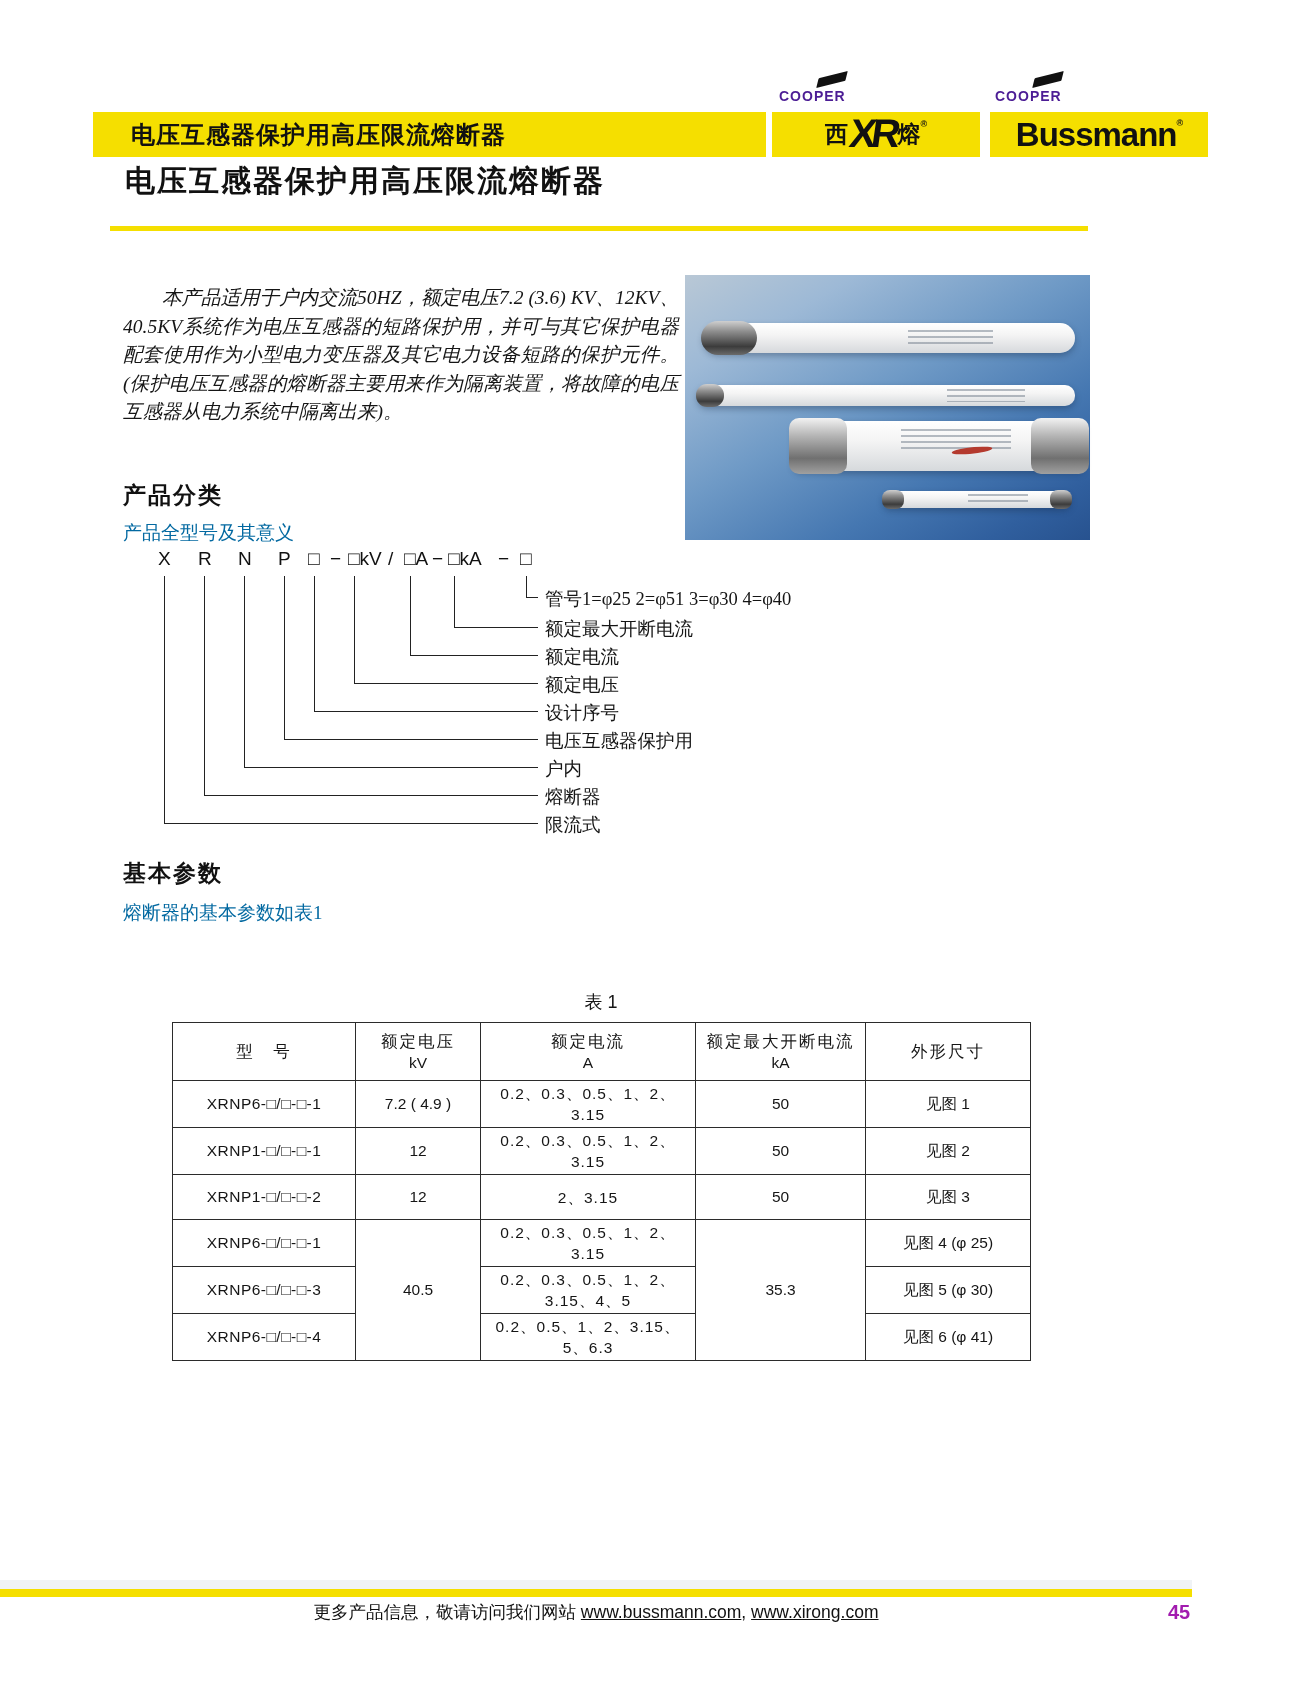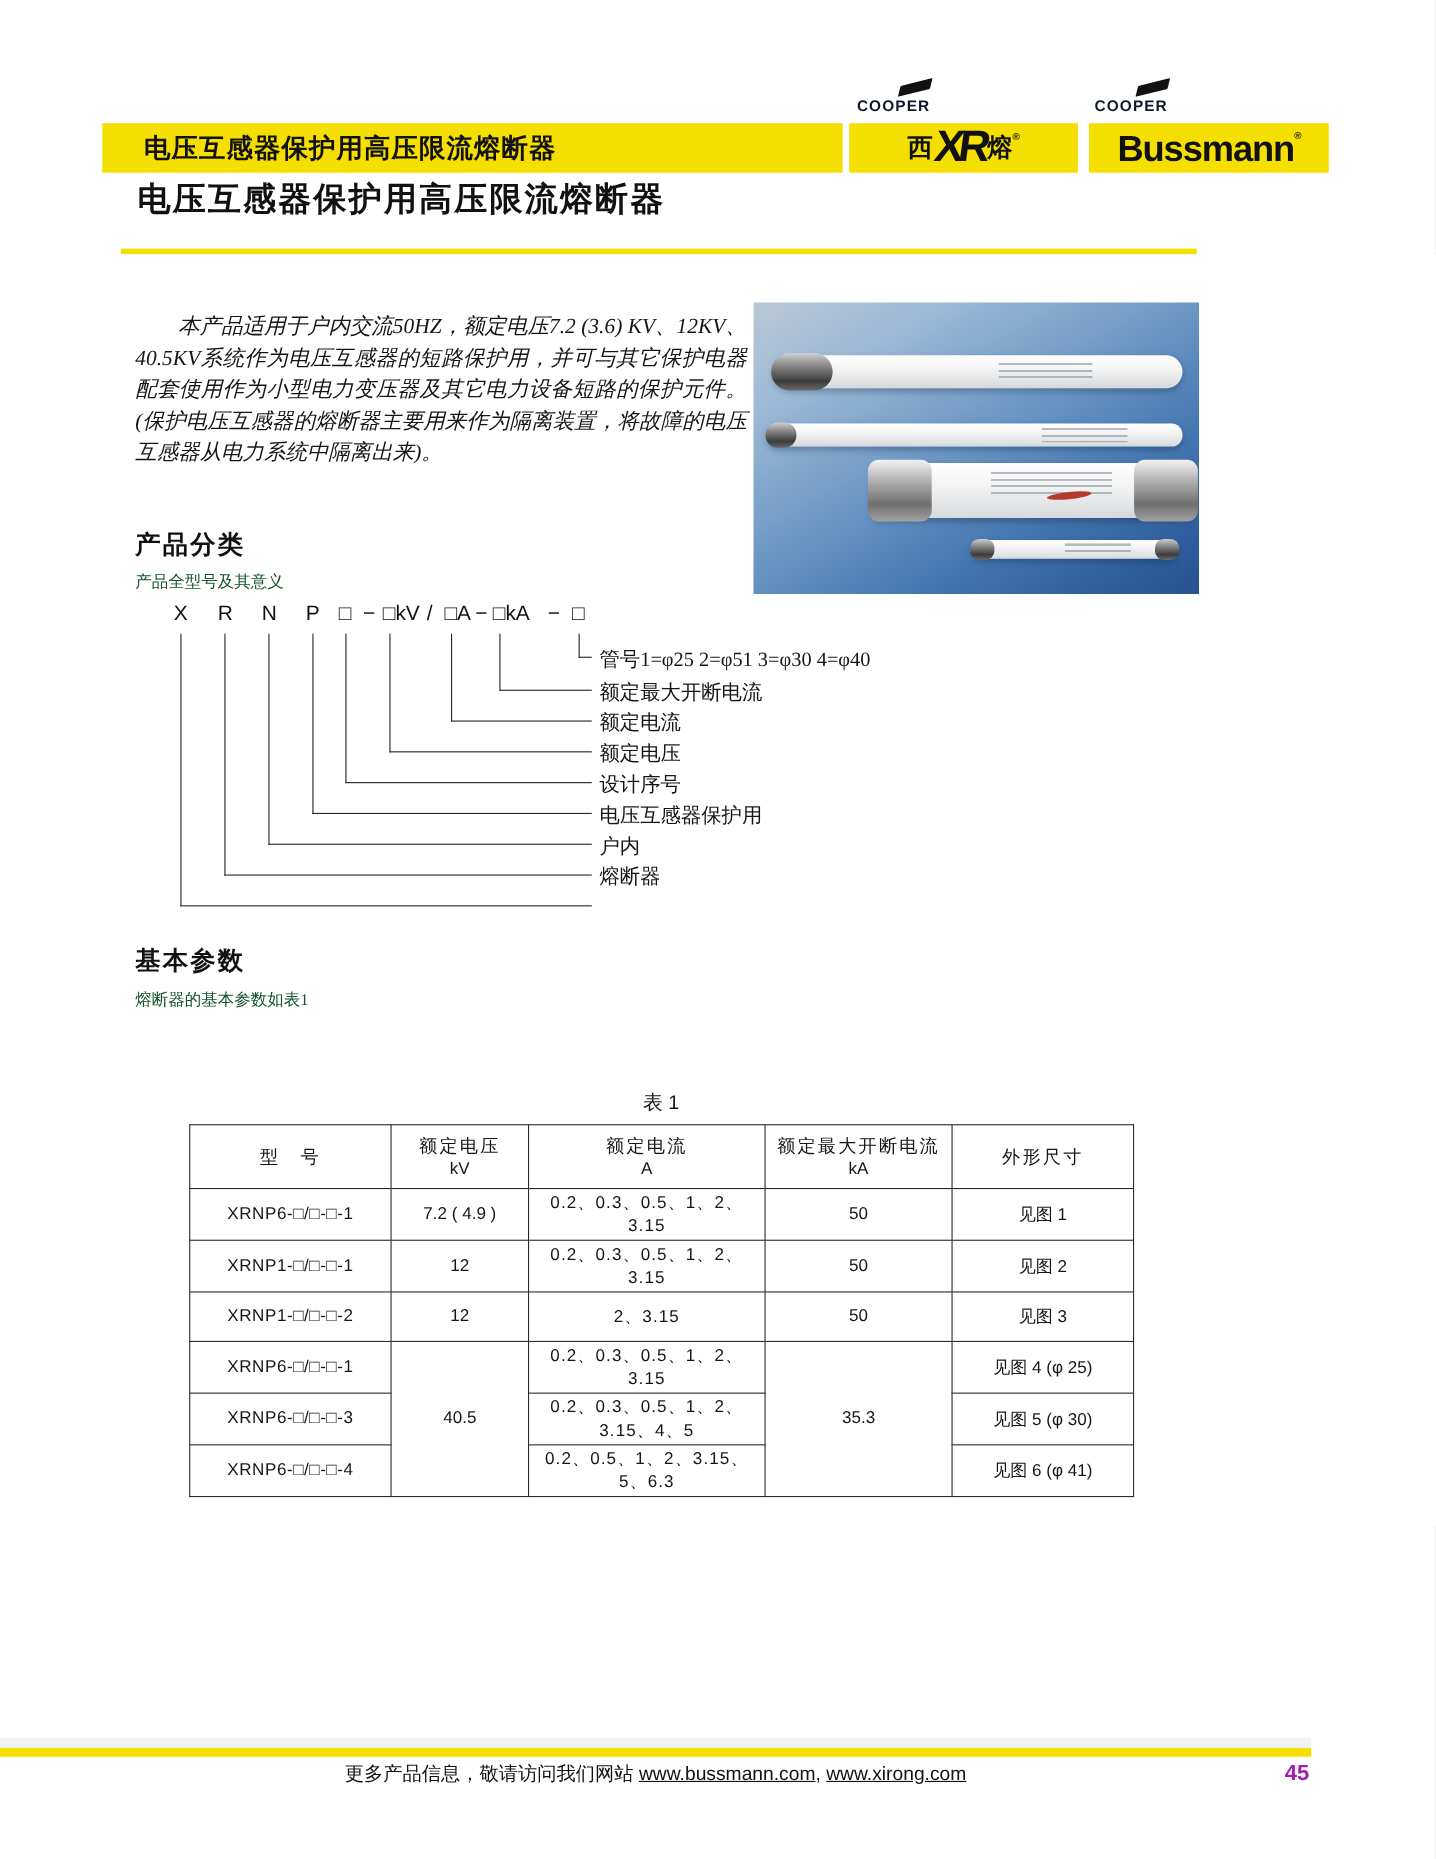--- a/index.html
+++ b/index.html
@@ -9,21 +9,21 @@
     font-family:"Liberation Sans","DejaVu Sans",sans-serif;color:#1a1a1a;
     overflow:hidden;margin:0 auto;
   }
   
   .band-seg{position:absolute;top:112px;height:45px;background:var(--accent-yellow,#F5DF00);}
   .band-title-seg{left:93px;width:673px;display:flex;align-items:center;}
   .band-title{font-size:24px;font-weight:bold;color:#111;padding-left:38px;letter-spacing:1px;white-space:nowrap;}
   .logo-seg{display:flex;align-items:center;justify-content:center;}
   .logo1-seg{left:772px;width:208px;}
   .logo2-seg{left:990px;width:218px;}
-  .cooper{position:absolute;top:88px;font-size:14px;font-weight:bold;letter-spacing:1px;color:#0f172a;}
+  .cooper{position:absolute;top:88px;font-size:14px;font-weight:bold;letter-spacing:1px;color:#4c1d95;}
   .cooper1{left:779px;}
   .cooper2{left:995px;}
   .cooper-flag{position:absolute;top:-13px;left:38px;width:30px;height:9px;background:#111;
     transform:rotate(-14deg) skewX(-28deg);border-radius:1px;}
   .xr-logo{font-weight:bold;color:#111;white-space:nowrap;display:flex;align-items:center;}
   .xr-cjk{font-size:23px;font-weight:900;}
   .xr-big{font-size:40px;font-weight:900;letter-spacing:-5px;transform:skewX(-8deg);line-height:40px;margin:0 2px 4px 2px;}
   .reg{font-size:9px;vertical-align:top;position:relative;top:-11px;}
   .bussmann{font-size:33px;font-weight:800;letter-spacing:-1px;color:#111;line-height:33px;}
   
@@ -36,21 +36,21 @@
   .photo{position:absolute;left:685px;top:275px;width:405px;height:265px;
     background:linear-gradient(150deg,#b9c8d6 0%,#9db9d6 20%,#6f9ac6 45%,#4577b1 70%,#305f9e 88%,#27528f 100%);}
   .tube{position:absolute;background:linear-gradient(180deg,#ffffff 0%,#f4f4f4 40%,#d6d9dc 100%);
     box-shadow:0 3px 6px rgba(20,40,70,.35);}
   .cap{position:absolute;background:linear-gradient(180deg,#cfcfcf 0%,#8f8f8f 30%,#3c3c3c 75%,#6a6a6a 100%);}
   .cap-bright{background:linear-gradient(180deg,#f2f2f2 0%,#b8b8b8 30%,#707070 72%,#a0a0a0 100%);}
   .marks{position:absolute;opacity:.55;background:repeating-linear-gradient(180deg,#7c8794 0 2px,transparent 2px 6px);}
   .swoosh{position:absolute;background:#b43a2e;transform:skewX(-35deg) rotate(-5deg);border-radius:50%;}
   
   .sec-heading{position:absolute;font-size:23px;font-weight:bold;letter-spacing:2px;color:#111;}
-  .sub-text{position:absolute;font-size:15px;color:#14532d;font-family:"Liberation Serif","DejaVu Serif",serif;}
+  .sub-text{position:absolute;font-size:19px;color:#0369a1;font-family:"Liberation Serif","DejaVu Serif",serif;}
   
   .diagram{position:absolute;left:140px;top:548px;width:960px;height:300px;}
   .sym{position:absolute;top:0;font-size:19px;font-weight:500;color:#111;white-space:nowrap;}
   .conn{position:absolute;border-left:1.6px solid #222;border-bottom:1.6px solid #222;}
   .dlabel{position:absolute;left:405px;width:520px;font-size:18.5px;color:#151515;white-space:nowrap;
     font-family:"Liberation Serif","DejaVu Serif",serif;}
   
   .table-caption{position:absolute;left:172px;top:990px;width:858px;text-align:center;font-size:18px;color:#151515;}
   table.params{position:absolute;left:172px;top:1022px;width:858px;border-collapse:collapse;table-layout:fixed;}
   table.params th,table.params td{border:1.3px solid #2b2b2b;color:#151515;font-weight:normal;padding:2px 6px;}
@@ -155,20 +155,21 @@
     <div class="conn" style="left:386px;top:28px;width:12px;height:22px;"></div>
 
     <div class="dlabel" style="top:38px;">管号1=φ25 2=φ51 3=φ30 4=φ40</div>
     <div class="dlabel" style="top:68px;">额定最大开断电流</div>
     <div class="dlabel" style="top:96px;">额定电流</div>
     <div class="dlabel" style="top:124px;">额定电压</div>
     <div class="dlabel" style="top:180px;">电压互感器保护用</div>
     <div class="dlabel" style="top:152px;">设计序号</div>
     <div class="dlabel" style="top:208px;">户内</div>
     <div class="dlabel" style="top:236px;">熔断器</div>
+    <div class="dlabel" style="top:264px;">限流式</div>
   </div>
 
   <h2 class="sec-heading" style="left:123px;top:858px;margin:0;">基本参数</h2>
   <div class="sub-text" style="left:123px;top:900px;">熔断器的基本参数如表1</div>
   <div class="table-caption">表 1</div>
 
   <table class="params">
     <colgroup>
       <col style="width:183px;">
         <col style="width:125px;">

